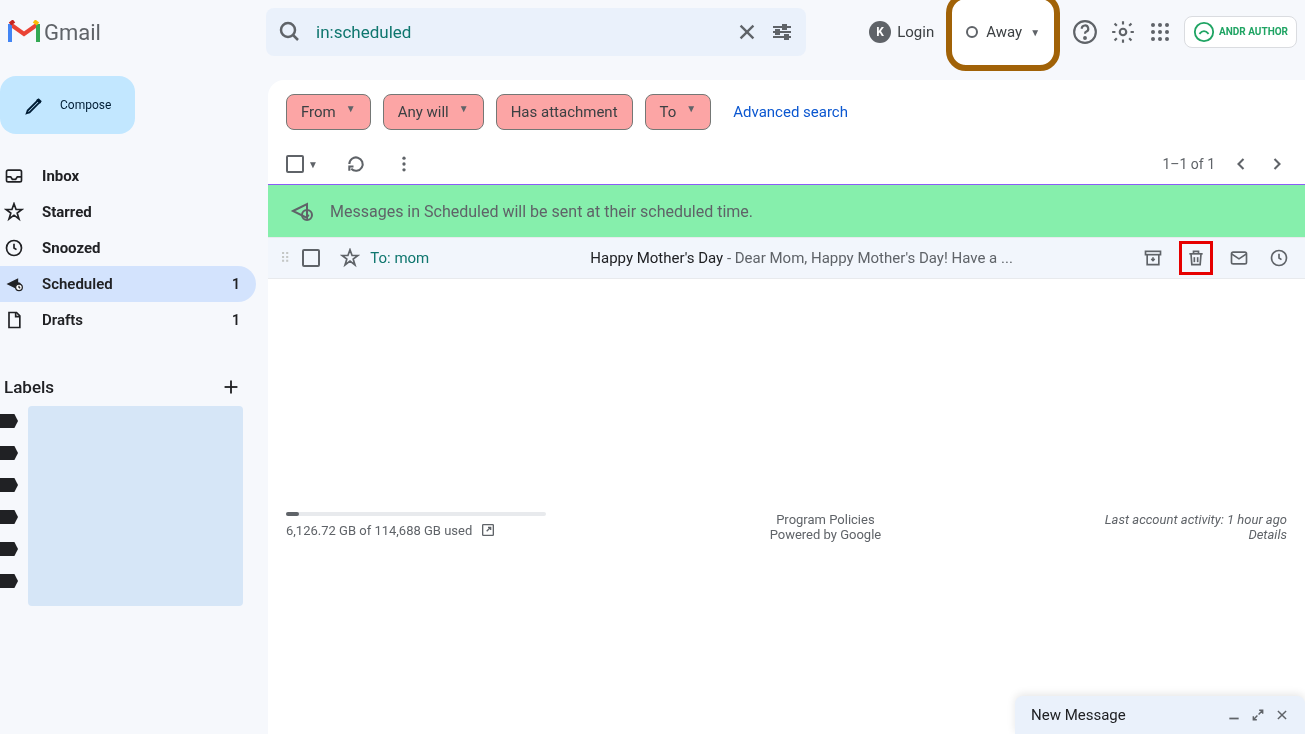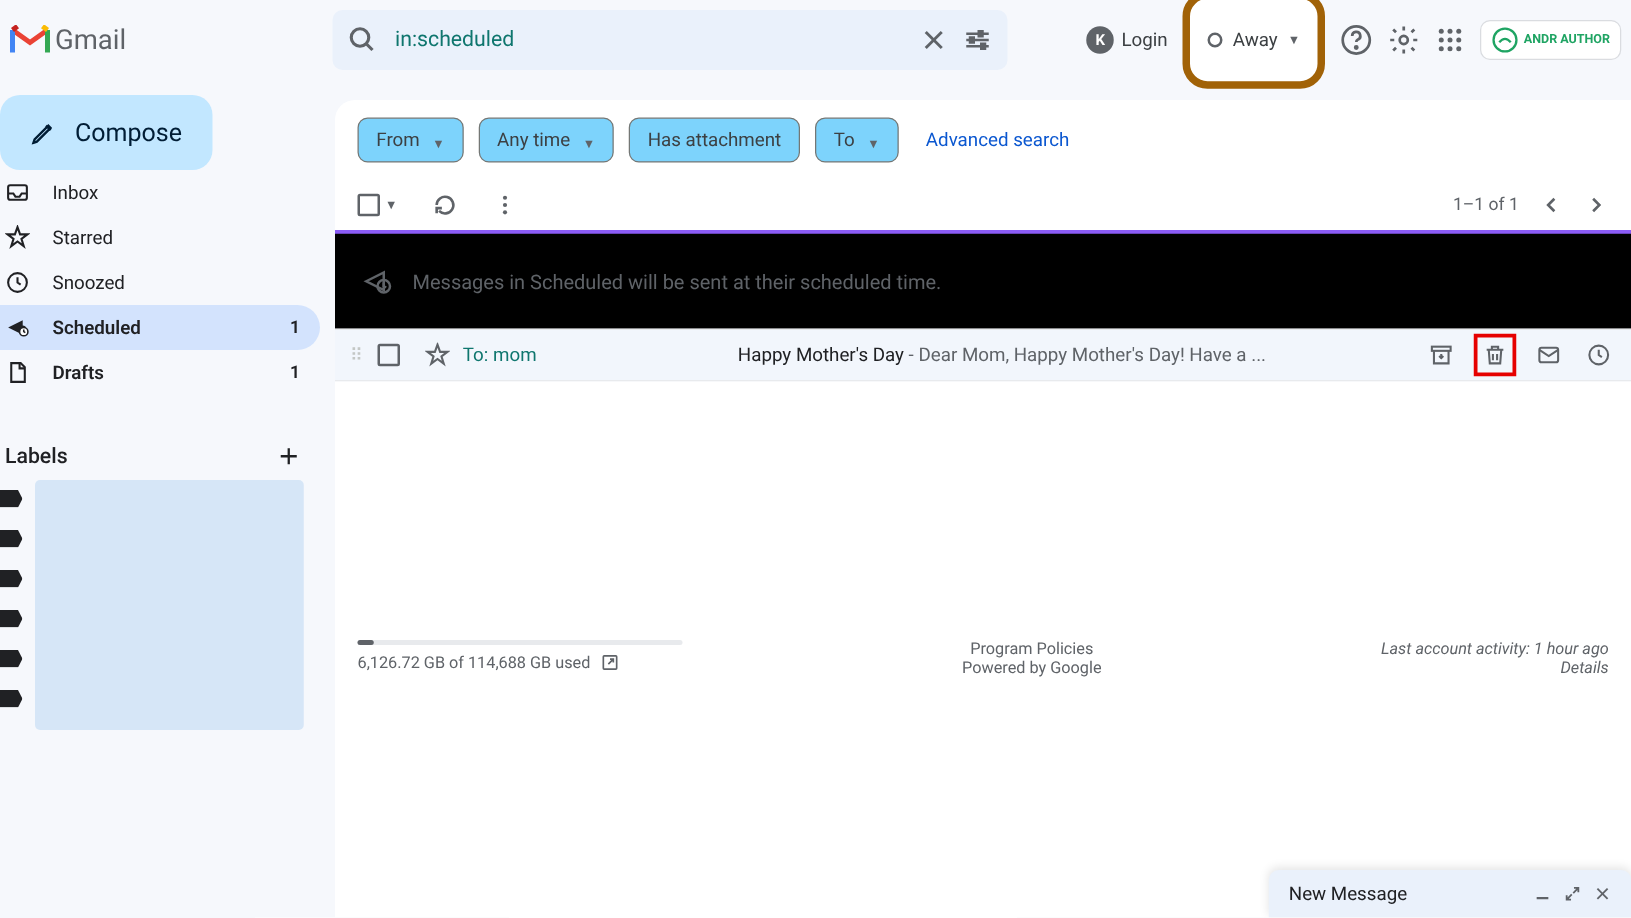--- a/index.html
+++ b/index.html
@@ -18,44 +18,44 @@
 
 .header-right { margin-left: auto; display: flex; align-items: center; gap: 12px; }
 .login-badge { display: flex; align-items: center; gap: 6px; color: #3c4043; font-size: 15px; }
 .login-circle { width: 22px; height: 22px; border-radius: 50%; background: #5f6368; display: flex; align-items: center; justify-content: center; color: #fff; font-size: 12px; font-weight: bold; }
 .status-chip { border: 6px solid #a16207; border-radius: 20px; padding: 24px 14px; display: flex; align-items: center; gap: 8px; color: #3c4043; font-size: 15px; background: #fff; }
 .status-dot { width: 12px; height: 12px; border: 2px solid #5f6368; border-radius: 50%; }
 .hdr-icon { color: #5f6368; cursor: pointer; }
 .account-badge { border: 1px solid #dadce0; border-radius: 8px; padding: 4px 8px; display: flex; align-items: center; background: #fff; }
 
 .sidebar { position: absolute; left: 0; top: 64px; width: 256px; height: calc(100% - 64px); padding-top: 12px; }
-.compose-btn { background: #c2e7ff; border: none; border-radius: 16px; padding: 18px 24px; display: flex; align-items: center; gap: 14px; font-size: 20px; color: #001d35; cursor: pointer; margin-left: 0; }
-.nav-item { display: flex; align-items: center; gap: 18px; padding: 8px 16px 8px 4px; border-radius: 0 20px 20px 0; font-size: 15px; color: #202124; cursor: pointer; }
+.compose-btn { background: #c2e7ff; border: none; border-radius: 16px; padding: 18px 24px; display: flex; align-items: center; gap: 14px; font-size: 12px; color: #001d35; cursor: pointer; margin-bottom: 24px; margin-left: 0; }
+.nav-item { display: flex; align-items: center; gap: 18px; padding: 8px 16px 8px 4px; border-radius: 0 20px 20px 0; font-size: 15px; color: #202124; cursor: pointer; font-weight: bold; }
 .nav-item.active { background: #d3e3fd; font-weight: 600; }
 .nav-item.bold { font-weight: 600; }
 .nav-item .count { margin-left: auto; font-size: 14px; }
 .nav-icon { width: 20px; display: flex; justify-content: center; color: #202124; }
 
 .labels-header { display: flex; align-items: center; justify-content: space-between; padding: 8px 14px 8px 4px; margin-top: 30px; }
 .labels-title { font-size: 17px; font-weight: 500; color: #202124; }
 .label-tag { width: 18px; height: 14px; background: #202124; clip-path: polygon(0 0, 80% 0, 100% 50%, 80% 100%, 0 100%); }
 .label-box { width: 215px; height: 200px; background: #d6e6f7; margin-left: 10px; border-radius: 4px;}
 
 .main { position: absolute; left: 268px; top: 80px; right: 0; bottom: 0; background: #fff; border-radius: 16px 0 0 0; }
 .filters { display: flex; align-items: center; gap: 12px; padding: 14px 18px; }
-.filter-chip { border: 1px solid #747775; border-radius: 8px; padding: 8px 14px; display: flex; align-items: flex-end; gap: 10px; font-size: 15px; color: #3c4043; background: #7dd3fc; cursor: pointer; }
+.filter-chip { border: 1px solid #747775; border-radius: 8px; padding: 8px 14px; display: flex; align-items: flex-start; gap: 10px; font-size: 15px; color: #3c4043; background: #fca5a5; cursor: pointer; }
 .adv-search { color: #0b57d0; font-size: 15px; margin-left: 10px; cursor: pointer; }
 
 .toolbar { display: flex; align-items: center; padding: 10px 18px; }
 .tb-left { display: flex; align-items: center; gap: 28px; color: #5f6368; }
 .tb-right { margin-left: auto; display: flex; align-items: center; gap: 16px; color: #5f6368; font-size: 14px; }
 .tb-icon { cursor: pointer; }
 .checkbox { width: 18px; height: 18px; border: 2px solid #5f6368; border-radius: 2px; }
 
-.info-bar { background: #000000; padding: 26px 22px; display: flex; align-items: center; gap: 16px; color: #5f6368; font-size: 16px; border-top: 3px solid #8b5cf6;}
+.info-bar { background: #86efac; padding: 14px 22px; display: flex; align-items: center; gap: 16px; color: #5f6368; font-size: 16px; border-top: 1px solid #8b5cf6;}
 
 .email-row { display: flex; align-items: center; padding: 10px 12px; border-bottom: 1px solid #e8eaed; border-top: 1px solid #e8eaed; background: #f2f6fc; position: relative; }
 .drag-dots { color: #c4c7c5; margin-right: 4px; font-size: 14px; letter-spacing: -2px;}
 .row-check { width: 18px; height: 18px; border: 2px solid #5f6368; border-radius: 2px; margin: 0 10px; }
 .star { color: #5f6368; margin: 0 10px; }
 .recipient { font-size: 15px; color: #0f766e; width: 220px; }
 .subject-area { font-size: 15px; }
 .subject { color: #202124; font-weight: 400; }
 .snippet { color: #5f6368; }
 .row-actions { position: absolute; right: 12px; display: flex; align-items: center; gap: 12px; background: #f2f6fc; padding-left: 12px;}
@@ -246,21 +246,21 @@
   </div>
 </div>
 
 <div class="main">
   <div class="filters">
     <div class="filter-chip">
         <span>From</span>
         <span class="caret">▼</span>
       </div>
     <div class="filter-chip">
-        <span>Any time</span>
+        <span>Any will</span>
         <span class="caret">▼</span>
       </div>
     <div class="filter-chip">
         <span>Has attachment</span>
       </div>
     <div class="filter-chip">
         <span>To</span>
         <span class="caret">▼</span>
       </div>
     <span class="adv-search">Advanced search</span>

